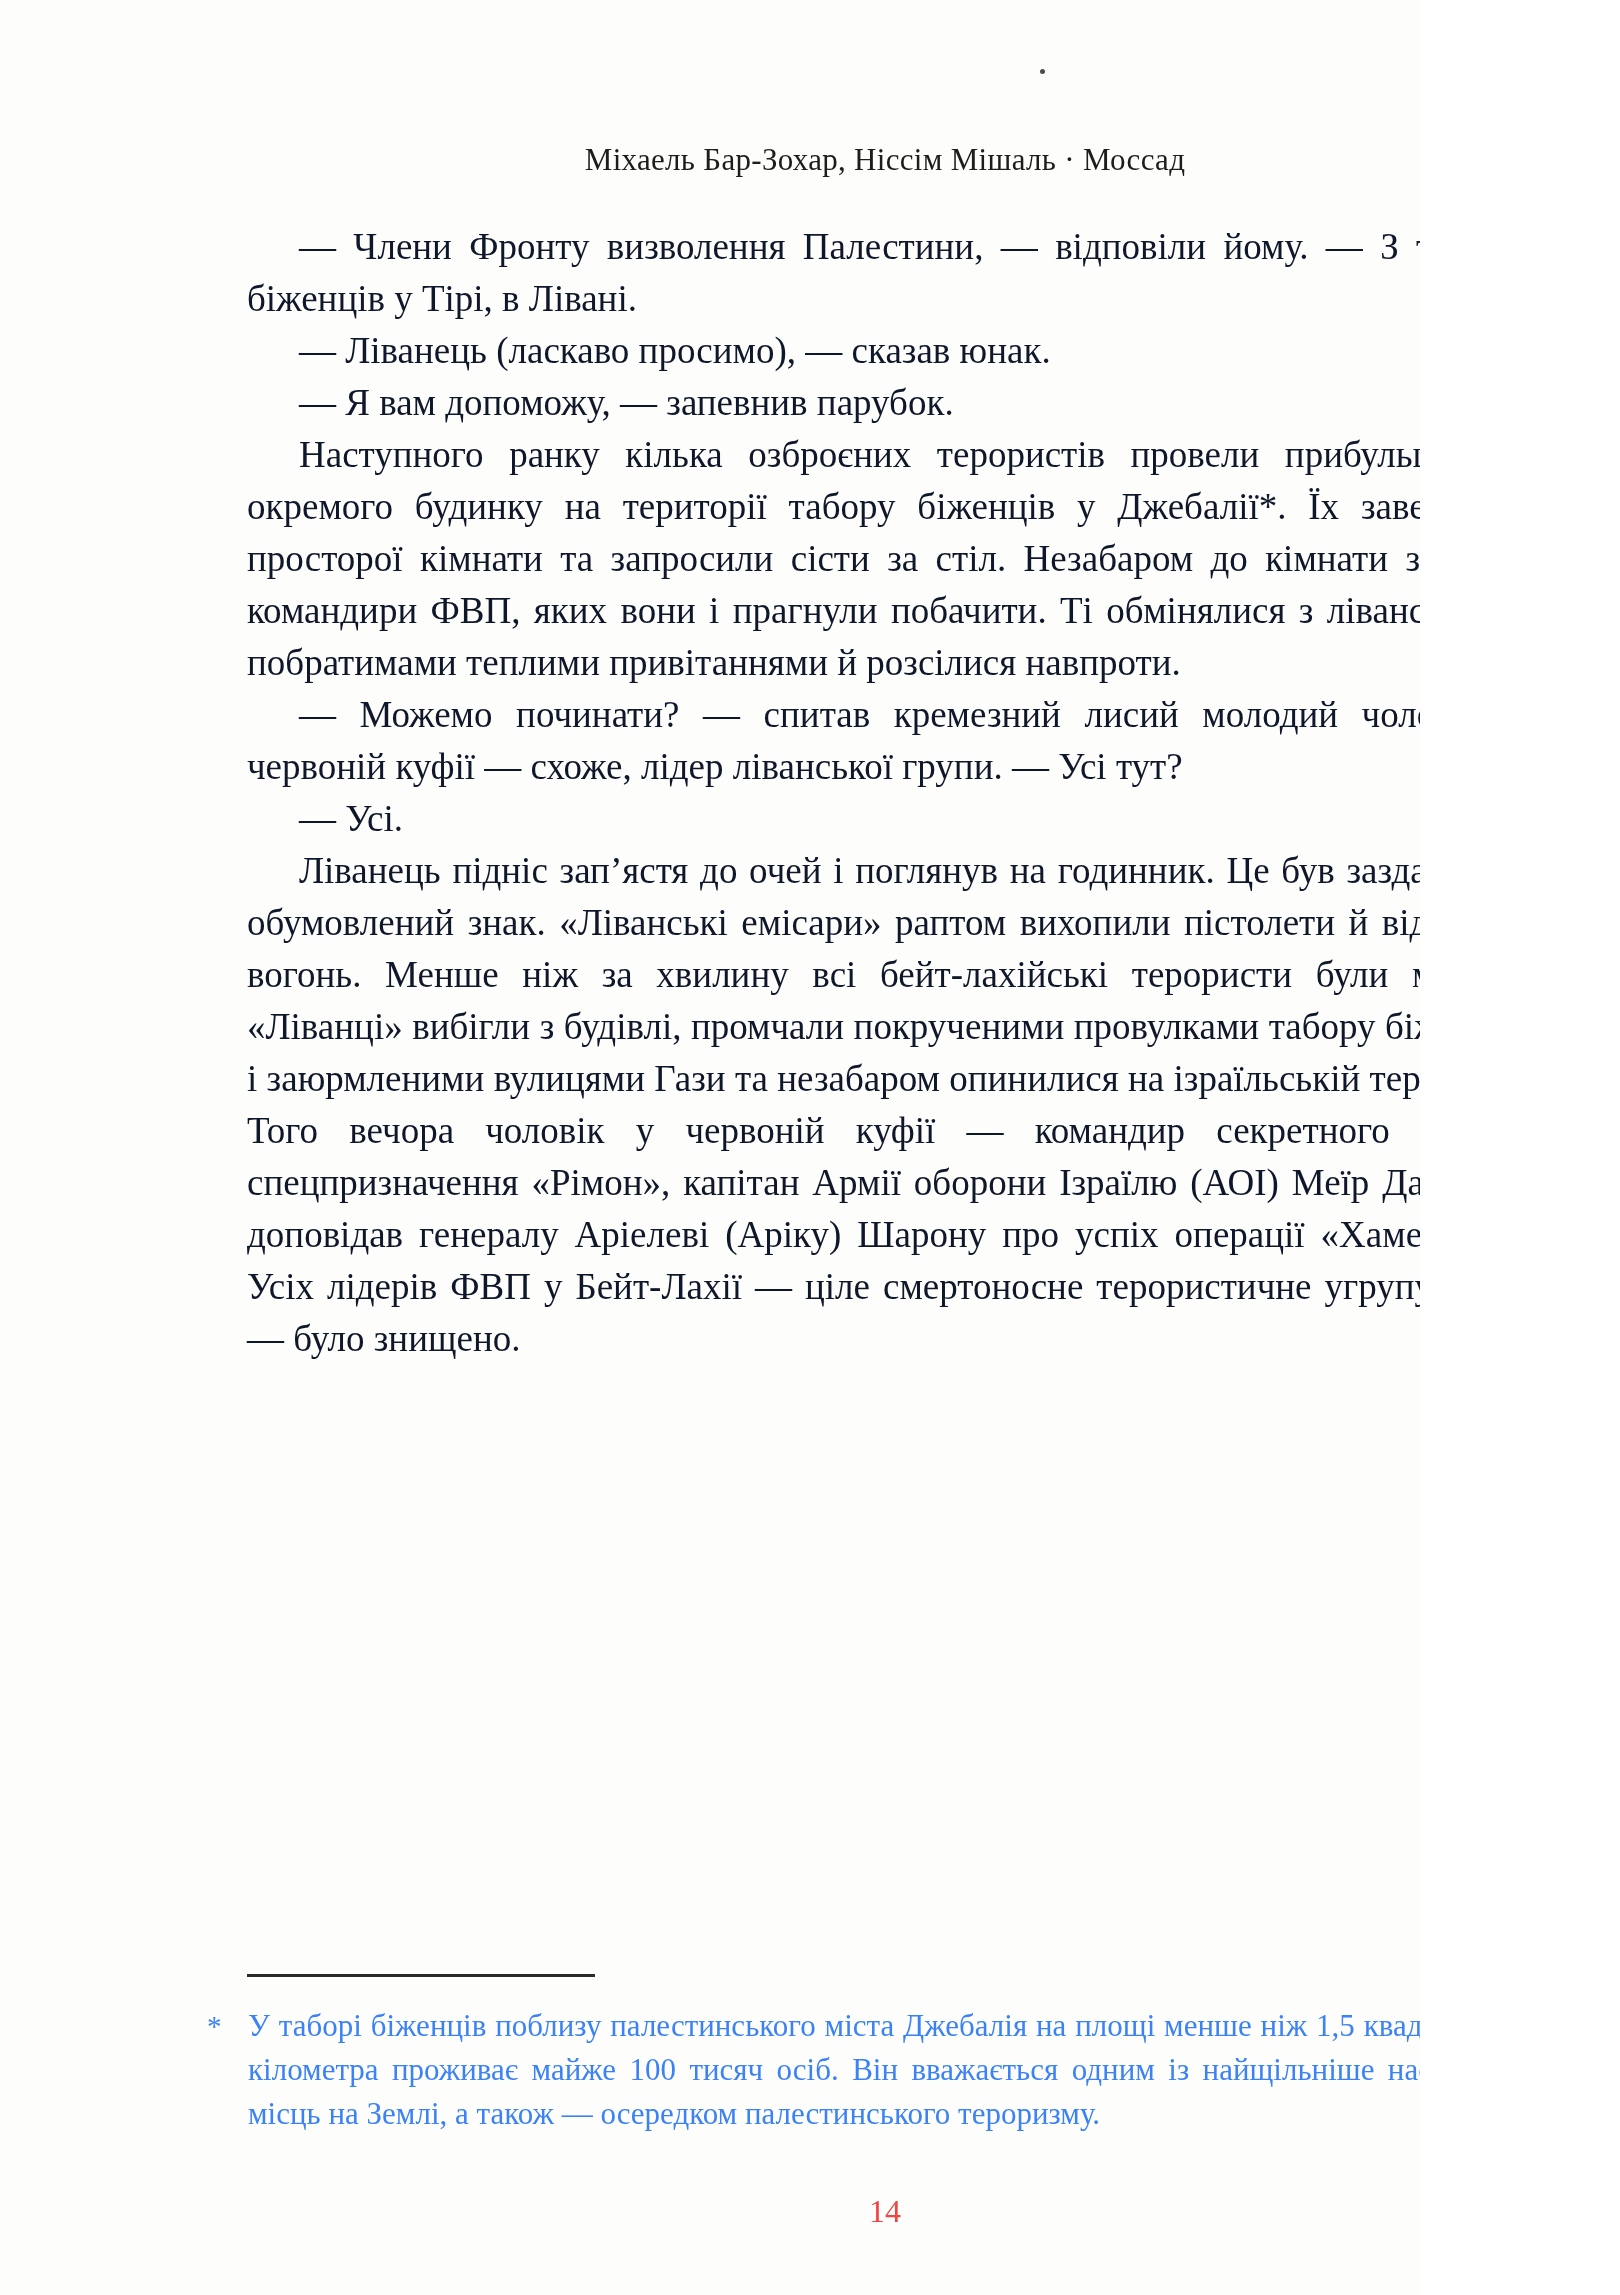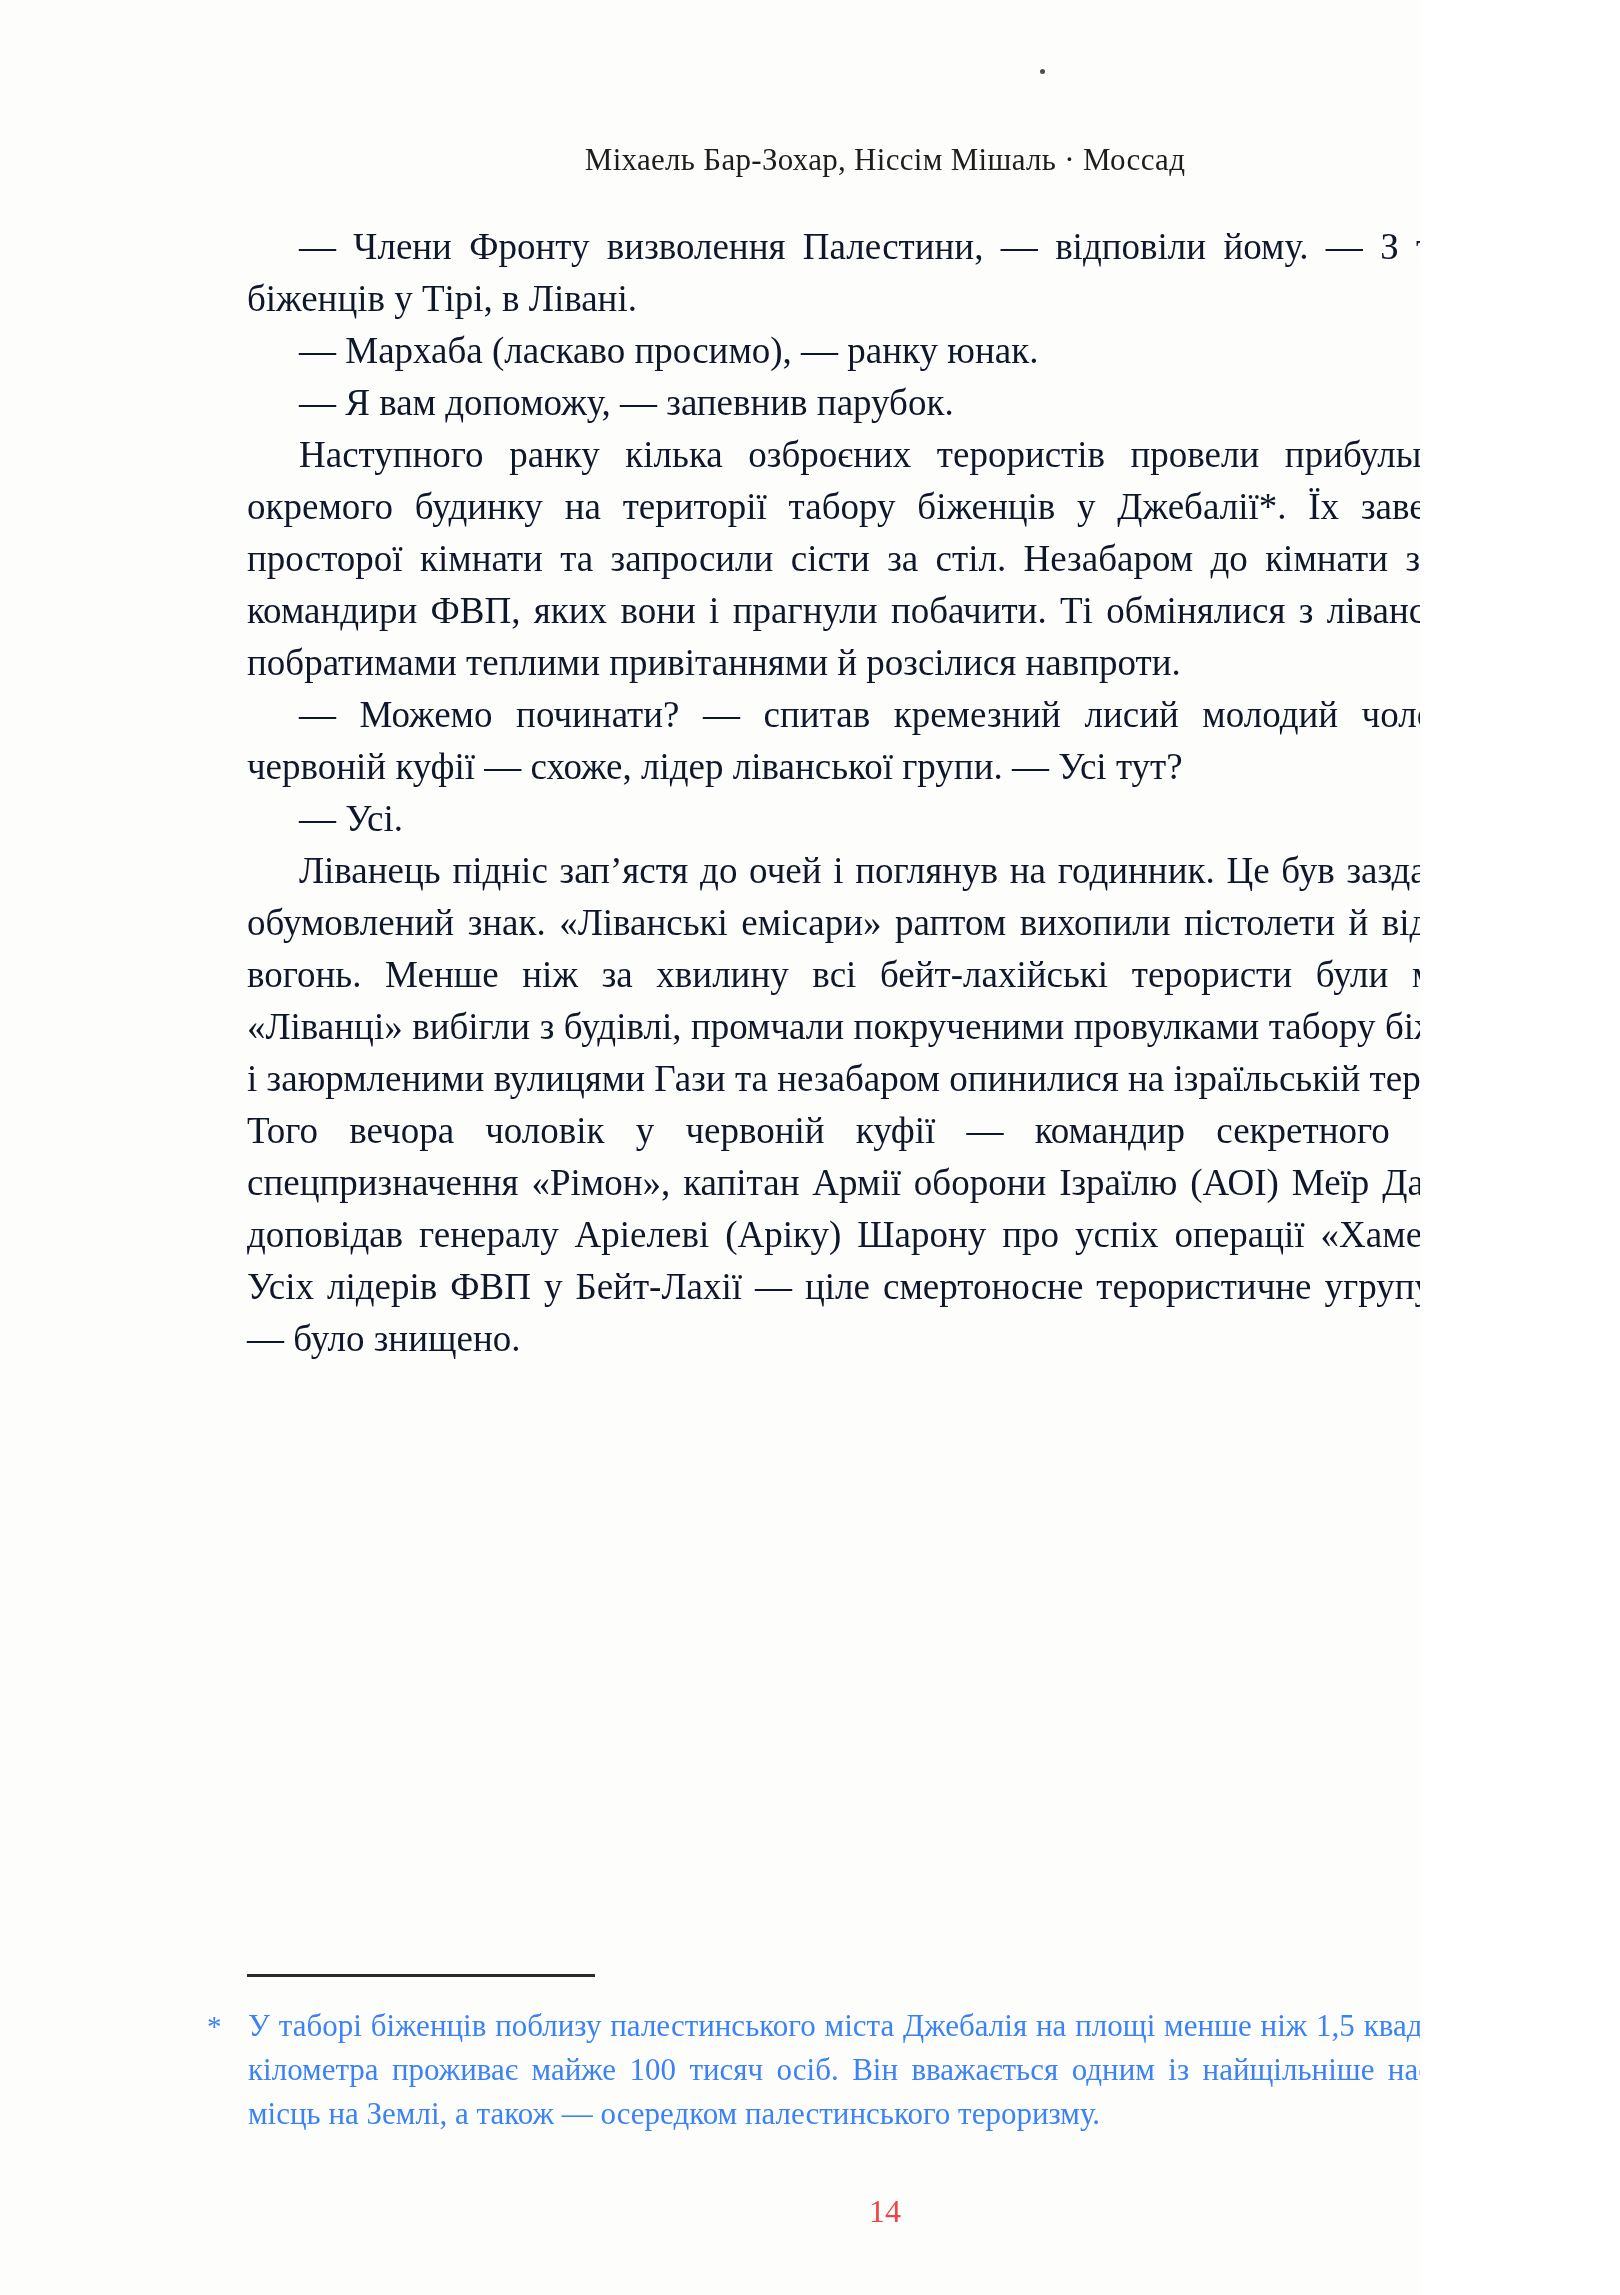--- a/index.html
+++ b/index.html
@@ -92,21 +92,21 @@
 <div class="page">
 
   <span class="speck speck-1"></span>
   <span class="speck speck-2"></span>
   <span class="speck speck-3"></span>
 
   <div class="running-head">Міхаель Бар-Зохар, Ніссім Мішаль · Моссад</div>
 
   <div class="body-text">
     <p>— Члени Фронту визволення Палестини, — відповіли йому. — З табору біженців у Тірі, в Лівані.</p>
-    <p>— Мархаба (ласкаво просимо), — ранку юнак.</p>
+    <p>— Ліванець (ласкаво просимо), — сказав юнак.</p>
     <p>— Я вам допоможу, — запевнив парубок.</p>
     <p>Наступного ранку кілька озброєних терористів провели прибульців до окремого будинку на території табору біженців у Джебалії*. Їх завели до просторої кімнати та запросили сісти за стіл. Незабаром до кімнати зайшли командири ФВП, яких вони і прагнули побачити. Ті обмінялися з ліванськими побратимами теплими привітаннями й розсілися навпроти.</p>
     <p>— Можемо починати? — спитав кремезний лисий молодий чоловік у червоній куфії — схоже, лідер ліванської групи. — Усі тут?</p>
     <p>— Усі.</p>
     <p>Ліванець підніс зап’ястя до очей і поглянув на годинник. Це був заздалегідь обумовлений знак. «Ліванські емісари» раптом вихопили пістолети й відкрили вогонь. Менше ніж за хвилину всі бейт-лахійські терористи були мертві. «Ліванці» вибігли з будівлі, промчали покрученими провулками табору біженців і заюрмленими вулицями Гази та незабаром опинилися на ізраїльській території. Того вечора чоловік у червоній куфії — командир секретного загону спецпризначення «Рімон», капітан Армії оборони Ізраїлю (АОІ) Меїр Даґан — доповідав генералу Аріелеві (Аріку) Шарону про успіх операції «Хамелеон». Усіх лідерів ФВП у Бейт-Лахії — ціле смертоносне терористичне угрупування — було знищено.</p>
   </div>
 
   <div class="footnote-rule"></div>
 
   <div class="footnote">

